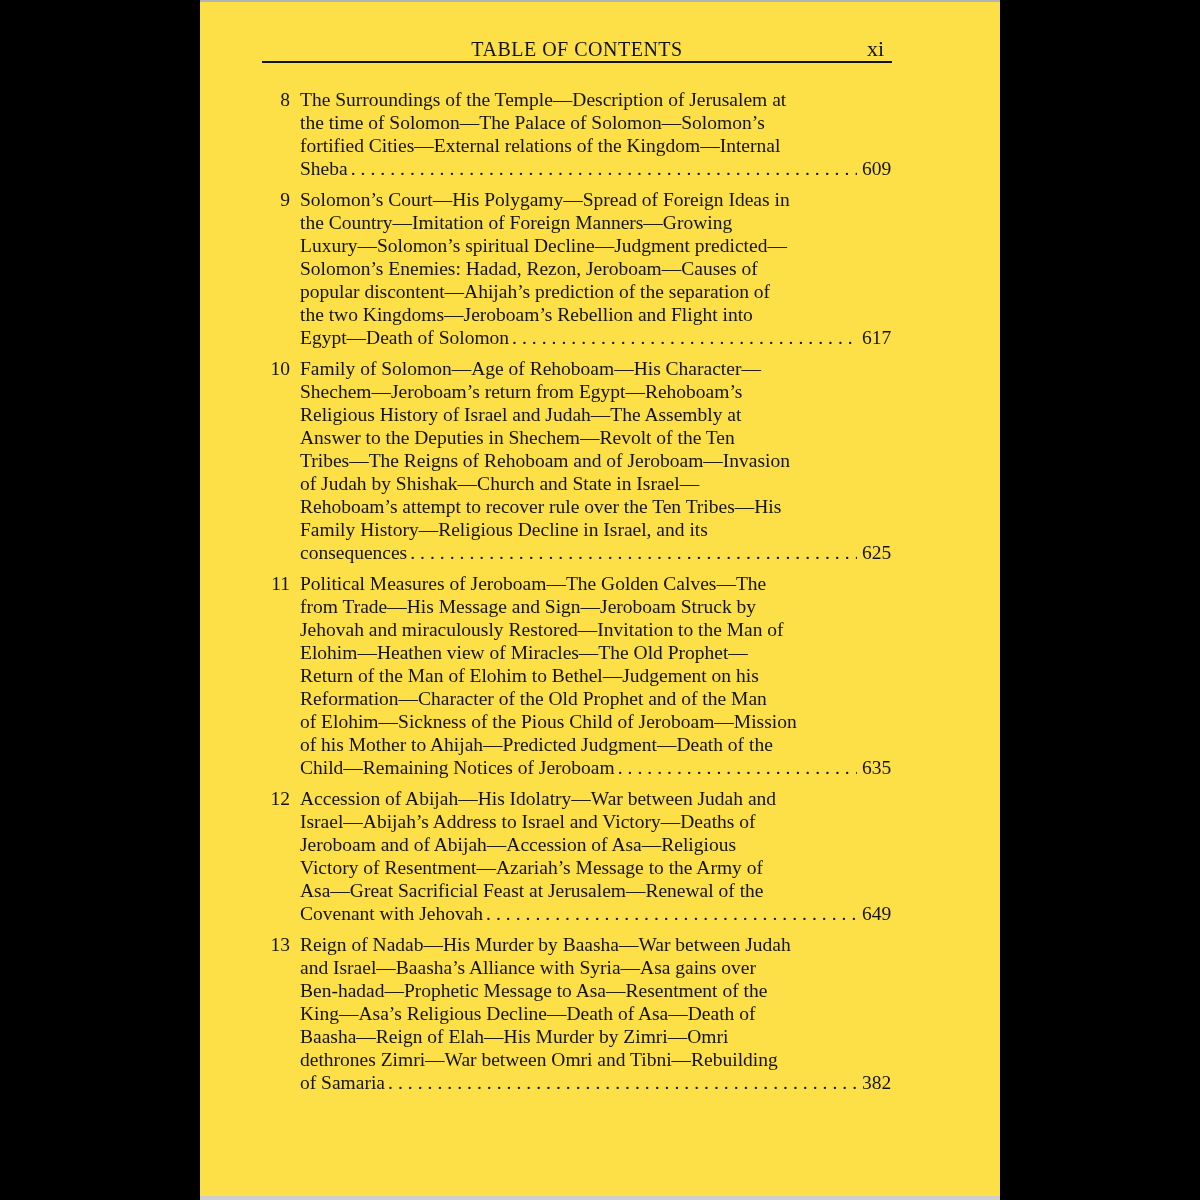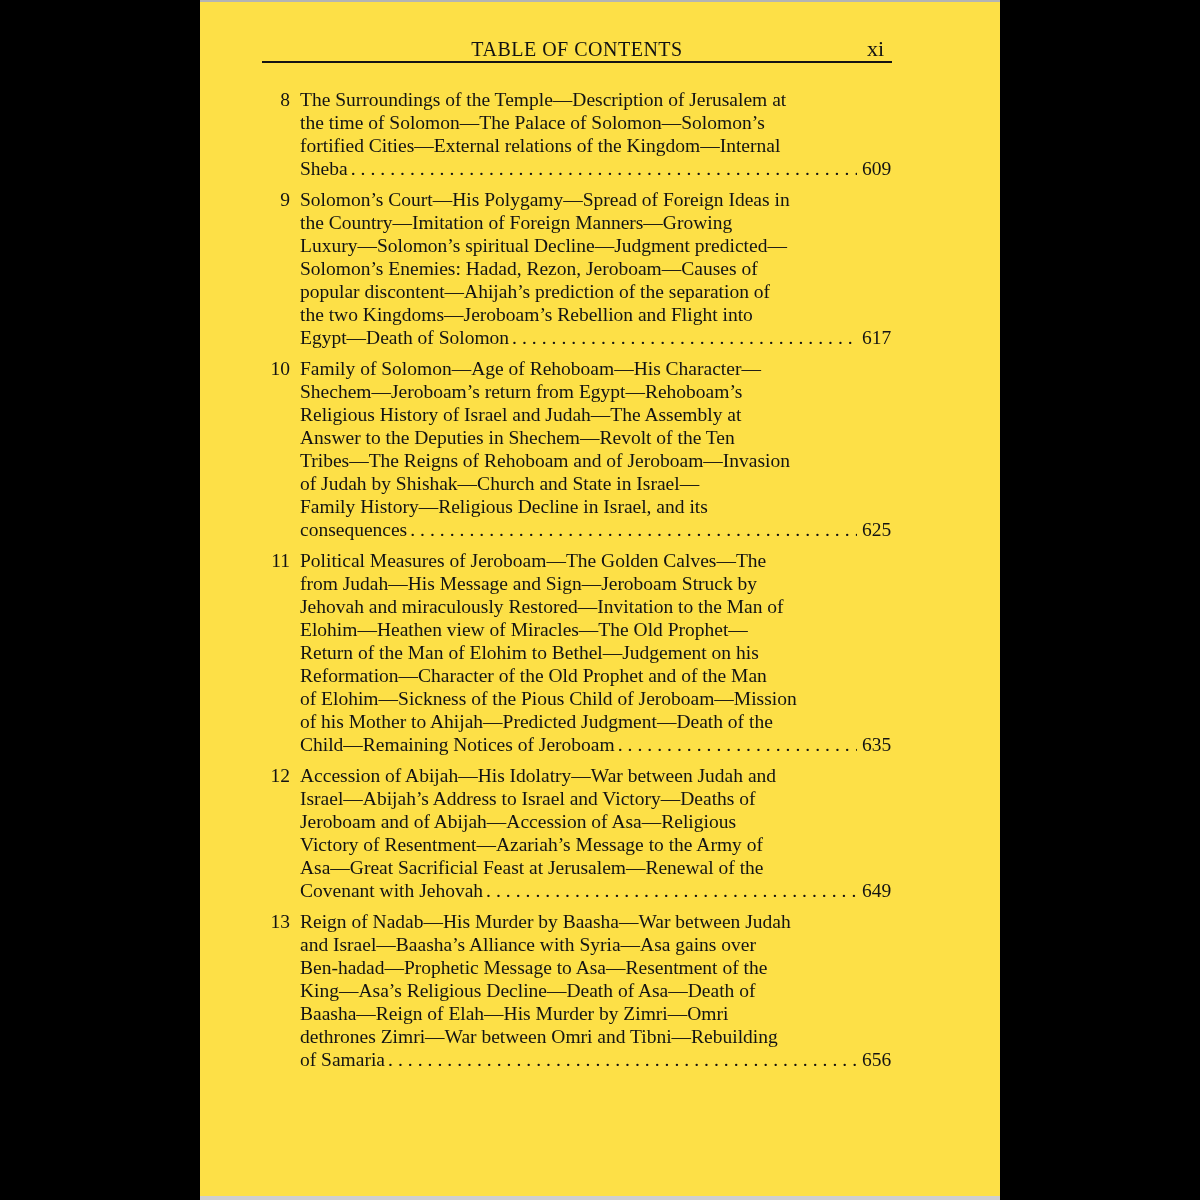--- a/index.html
+++ b/index.html
@@ -145,34 +145,35 @@
 
   <div class="entry">
     <div class="num">10</div>
     <div class="body">
             <div class="line">Family of Solomon—Age of Rehoboam—His Character—</div>
             <div class="line">Shechem—Jeroboam’s return from Egypt—Rehoboam’s</div>
             <div class="line">Religious History of Israel and Judah—The Assembly at</div>
             <div class="line">Answer to the Deputies in Shechem—Revolt of the Ten</div>
             <div class="line">Tribes—The Reigns of Rehoboam and of Jeroboam—Invasion</div>
             <div class="line">of Judah by Shishak—Church and State in Israel—</div>
+            <div class="line">Rehoboam’s attempt to recover rule over the Ten Tribes—His</div>
             <div class="line">Family History—Religious Decline in Israel, and its</div>
             <div class="line last">
               <span class="lt">consequences</span>
               <span class="leader"></span>
               <span class="pg">625</span>
             </div>
           </div>
   </div>
 
   <div class="entry">
     <div class="num">11</div>
     <div class="body">
             <div class="line">Political Measures of Jeroboam—The Golden Calves—The</div>
-            <div class="line">from Judah—His Message and Sign—Jeroboam Struck by</div>
+            <div class="line">from Trade—His Message and Sign—Jeroboam Struck by</div>
             <div class="line">Jehovah and miraculously Restored—Invitation to the Man of</div>
             <div class="line">Elohim—Heathen view of Miracles—The Old Prophet—</div>
             <div class="line">Return of the Man of Elohim to Bethel—Judgement on his</div>
             <div class="line">Reformation—Character of the Old Prophet and of the Man</div>
             <div class="line">of Elohim—Sickness of the Pious Child of Jeroboam—Mission</div>
             <div class="line">of his Mother to Ahijah—Predicted Judgment—Death of the</div>
             <div class="line last">
               <span class="lt">Child—Remaining Notices of Jeroboam</span>
               <span class="leader"></span>
               <span class="pg">635</span>
@@ -201,19 +202,19 @@
     <div class="body">
             <div class="line">Reign of Nadab—His Murder by Baasha—War between Judah</div>
             <div class="line">and Israel—Baasha’s Alliance with Syria—Asa gains over</div>
             <div class="line">Ben-hadad—Prophetic Message to Asa—Resentment of the</div>
             <div class="line">King—Asa’s Religious Decline—Death of Asa—Death of</div>
             <div class="line">Baasha—Reign of Elah—His Murder by Zimri—Omri</div>
             <div class="line">dethrones Zimri—War between Omri and Tibni—Rebuilding</div>
             <div class="line last">
               <span class="lt">of Samaria</span>
               <span class="leader"></span>
-              <span class="pg">656</span>
+              <span class="pg">382</span>
             </div>
           </div>
   </div>
 </div>
   </div>
 </div>
 
 </body></html>

